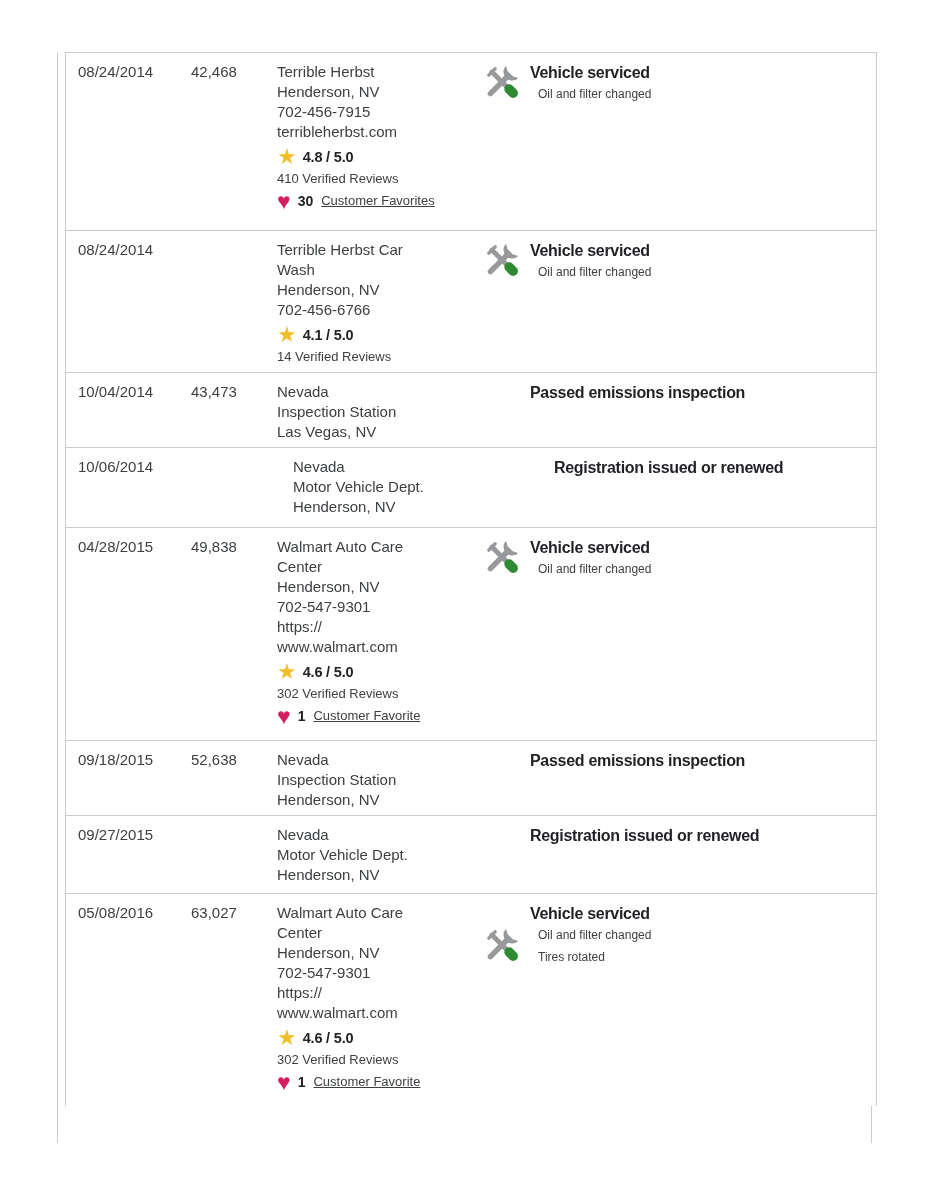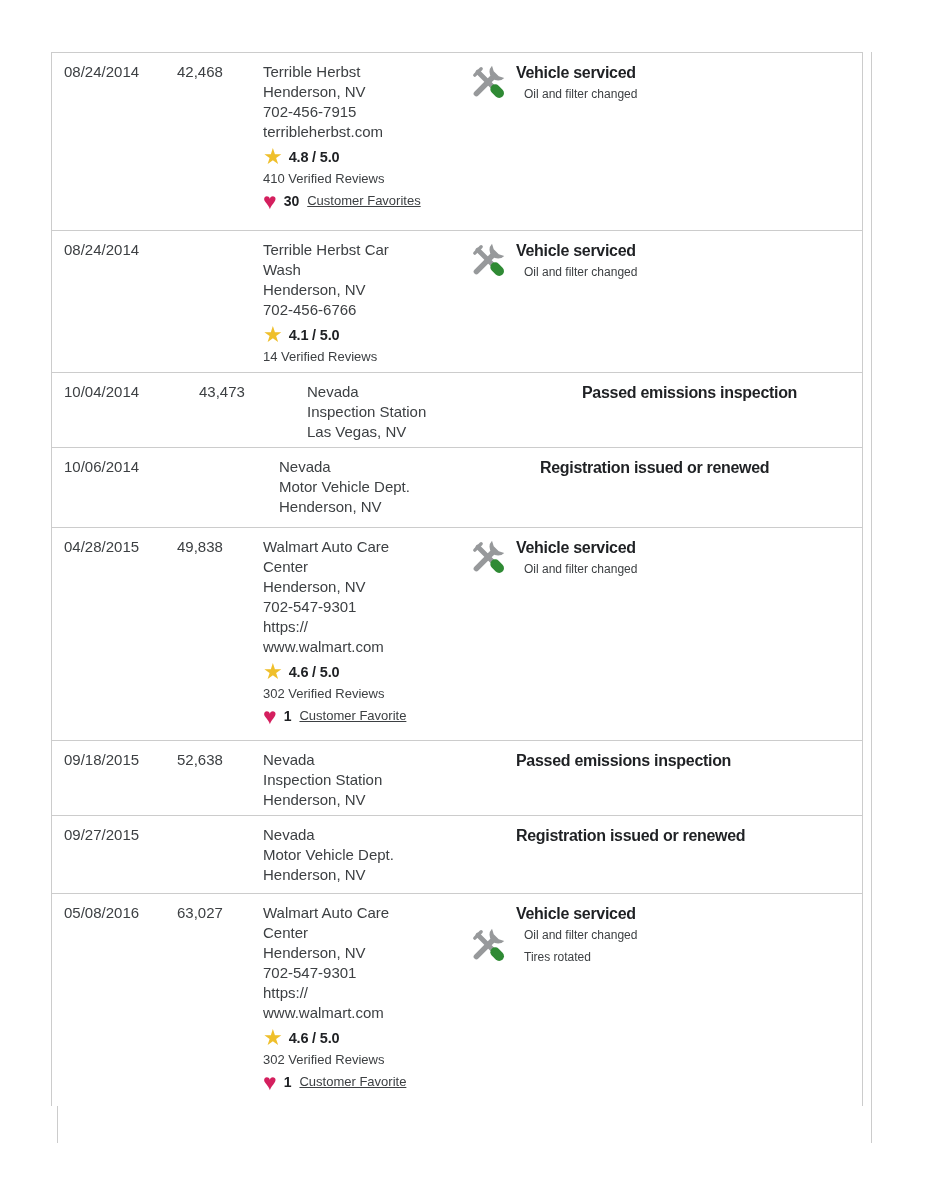--- a/index.html
+++ b/index.html
@@ -11,33 +11,33 @@
     color: #3d4043;
   }
   .outer-border {
     position: absolute; top: 52px; width: 1px; height: 1091px;
     background: #cccccc;
   }
   #outer-left  { left: 57px; }
   #outer-right { left: 871px; }
 
   .history-table {
-    position: absolute; left: 51px; top: 52px; width: 812px;
+    position: absolute; left: 65px; top: 52px; width: 812px;
     background: #ffffff;
     border: 1px solid #cccccc; border-bottom: none;
   }
   .row {
     display: flex; align-items: flex-start;
     padding: 9px 0 5px 12px;
     border-bottom: 1px solid #cccccc;
   }
   .row:last-child { border-bottom: none; }
   .row:nth-child(1) { min-height: 178px; }
   .row:nth-child(2) { min-height: 142px; }
-  .row:nth-child(3) { min-height: 75px; gap: 22px; }
+  .row:nth-child(3) { min-height: 75px; }
   .row:nth-child(4) { min-height: 80px; gap: 8px; }
   .row:nth-child(5) { min-height: 213px; }
   .row:nth-child(6) { min-height: 70px; }
   .row:nth-child(7) { min-height: 78px; }
   .row:nth-child(8) { min-height: 212px; }
 
   .cell-date   { width: 113px; font-size: 15px; line-height: 20px; flex: none; }
   .cell-odo    { width: 86px;  font-size: 15px; line-height: 20px; flex: none; }
   .cell-source { width: 206px; font-size: 15px; line-height: 20px; flex: none; padding-right: 14px; }
   .source-line { line-height: 20px; }

